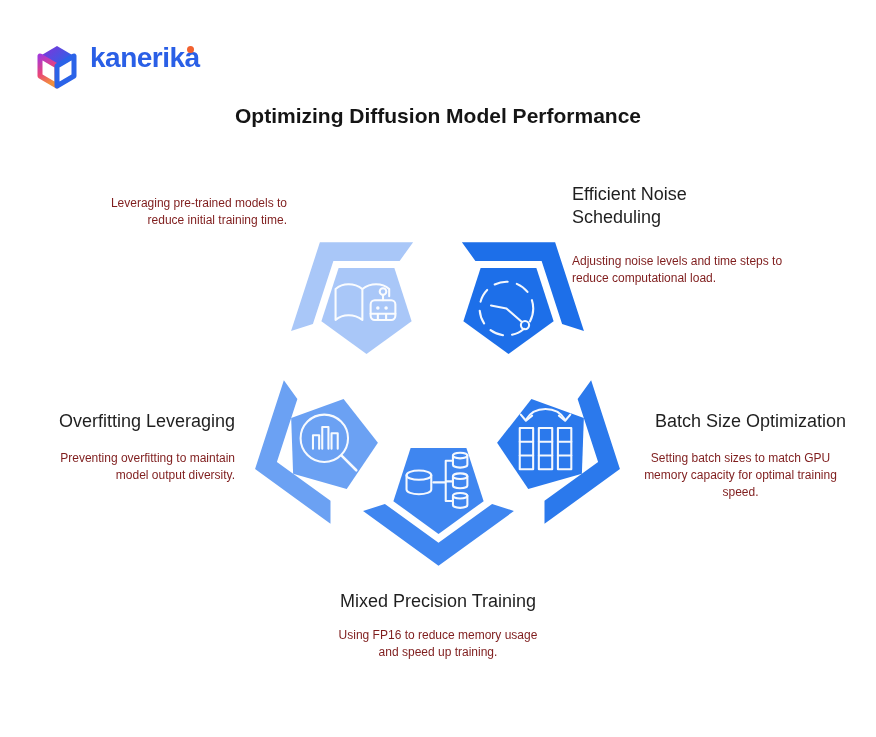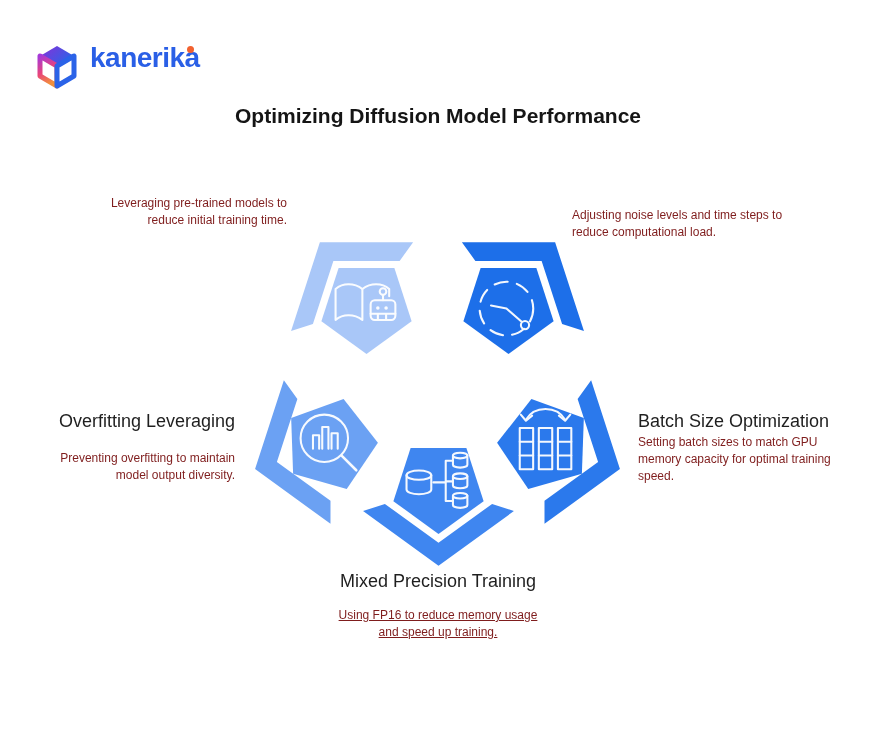--- a/index.html
+++ b/index.html
@@ -16,25 +16,25 @@
   .tblock{position:absolute;}
   .tblock h3{margin:0;font-size:18px;line-height:1.28;font-weight:500;color:#1f1f1f;}
   .tblock p{margin:12px 0 0 0;font-size:12px;line-height:1.42;color:#7f1d1d;}
   .tb-tl{left:55px;top:183px;width:232px;text-align:right;}
   .tb-tl p{width:212px;margin-left:auto;}
   .tb-tr{left:572px;top:183px;width:235px;text-align:left;}
   .tb-tr h3{width:190px;}
   .tb-tr p{width:218px;margin-top:24px;}
   .tb-ml{left:25px;top:410px;width:210px;text-align:right;}
   .tb-ml p{width:180px;margin-left:auto;margin-top:17px;}
-  .tb-mr{left:638px;top:410px;width:225px;text-align:left;}
-  .tb-mr p{width:205px;margin-top:1px;}
-  .tb-b{left:293px;top:570px;width:290px;text-align:center;}
+  .tb-mr{left:638px;top:410px;width:225px;text-align:center;}
+  .tb-mr p{width:205px;margin-top:17px;}
+  .tb-b{left:293px;top:590px;width:290px;text-align:center;}
   .tb-b h3{width:210px;margin:0 auto;}
-  .tb-b p{width:222px;margin:14px auto 16px auto;text-decoration:underline;}
+  .tb-b p{width:222px;margin:14px auto 16px auto;}
   
   .badge{position:absolute;width:165px;height:165px;}
   .bd-tl{left:284px;top:224px;}
   .bd-tr{left:426px;top:224px;}
   .bd-ml{left:248px;top:362px;}
   .bd-mr{left:462px;top:362px;}
   .bd-b{left:356px;top:404px;}
   .icon-stroke{stroke:#ffffff;fill:none;stroke-width:2;stroke-linecap:round;stroke-linejoin:round;opacity:.95;}
 </style>
 </head>
@@ -64,20 +64,21 @@
       <span class="logo-dot"></span>
     </span>
   </div>
 
   <div class="title">Optimizing Diffusion Model Performance</div>
 
   <div class="tblock tb-tl">
     <p>Leveraging pre-trained models to reduce initial training time.</p>
   </div>
   <div class="tblock tb-tr">
+    <h3>Efficient Noise Scheduling</h3>
     <p>Adjusting noise levels and time steps to reduce computational load.</p>
   </div>
   <div class="tblock tb-ml">
     <h3>Overfitting Leveraging</h3>
     <p>Preventing overfitting to maintain model output diversity.</p>
   </div>
   <div class="tblock tb-mr">
     <h3>Batch Size Optimization</h3>
     <p>Setting batch sizes to match GPU memory capacity for optimal training speed.</p>
   </div>

